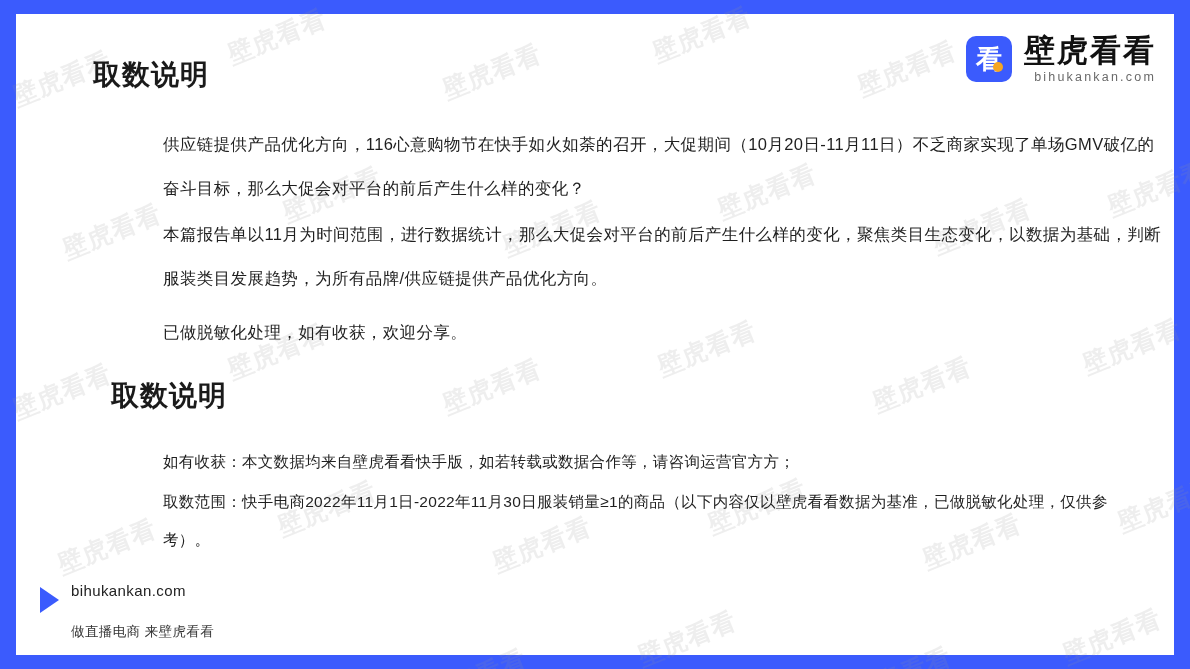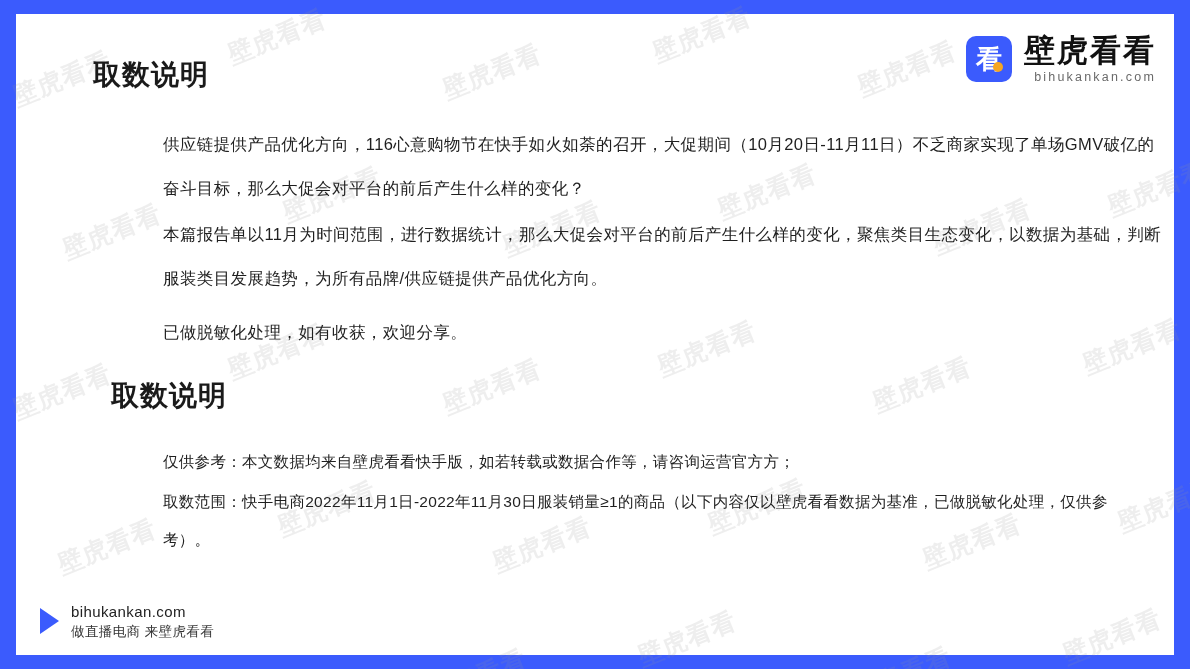--- a/index.html
+++ b/index.html
@@ -173,21 +173,21 @@
   }
   .footer-text { display: flex; flex-direction: column; }
   .footer-site {
     font-size: 15px;
     color: #222;
     letter-spacing: 0.4px;
   }
   .footer-slogan {
     font-size: 13.5px;
     color: #333;
-    margin-top: 3px;
+    margin-top: 24px;
     letter-spacing: 0.4px;
   }
 </style>
 </head>
 <body>
 
 <div id="slide">
 
   <div class="top-band"></div>
   <div class="bottom-band"></div>
@@ -241,21 +241,21 @@
 
   <div class="content">
     <div class="section-title" id="title-summary">取数说明</div>
 
     <div class="para" id="para-1">供应链提供产品优化方向，116心意购物节在快手如火如荼的召开，大促期间（10月20日-11月11日）不乏商家实现了单场GMV破亿的奋斗目标，那么大促会对平台的前后产生什么样的变化？</div>
     <div class="para" id="para-2">本篇报告单以11月为时间范围，进行数据统计，那么大促会对平台的前后产生什么样的变化，聚焦类目生态变化，以数据为基础，判断服装类目发展趋势，为所有品牌/供应链提供产品优化方向。</div>
     <div class="para" id="para-3">已做脱敏化处理，如有收获，欢迎分享。</div>
 
     <div class="section-title" id="title-data">取数说明</div>
 
-    <div class="para-small" id="note-1">仅供参考：本文数据均来自壁虎看看快手版，如若转载或数据合作等，请咨询运营官方方；</div>
+    <div class="para-small" id="note-1">如有收获：本文数据均来自壁虎看看快手版，如若转载或数据合作等，请咨询运营官方方；</div>
     <div class="para-small" id="note-2">取数范围：快手电商2022年11月1日-2022年11月30日服装销量≥1的商品（以下内容仅以壁虎看看数据为基准，已做脱敏化处理，仅供参考）。</div>
   </div>
 
   <div class="footer">
     <div class="play-tri"></div>
     <div class="footer-text">
       <span class="footer-site">bihukankan.com</span>
       <span class="footer-slogan">做直播电商 来壁虎看看</span>
     </div>
   </div>

